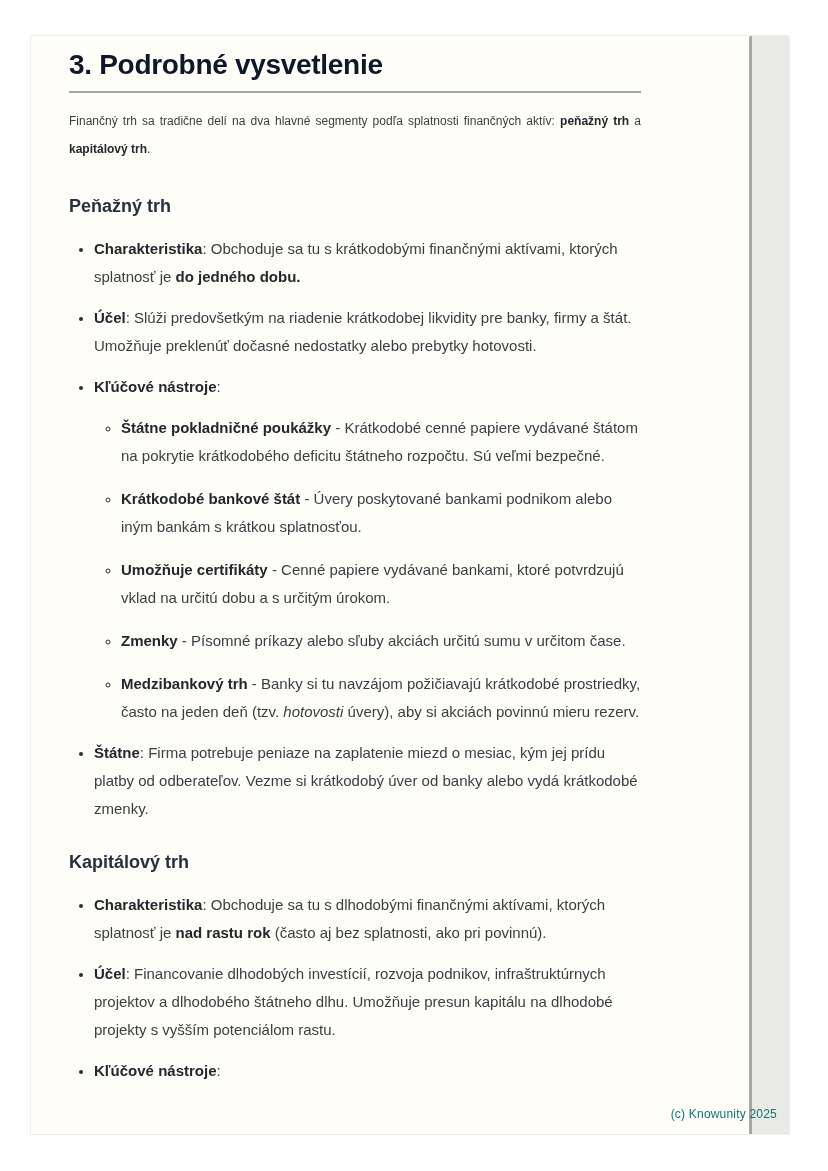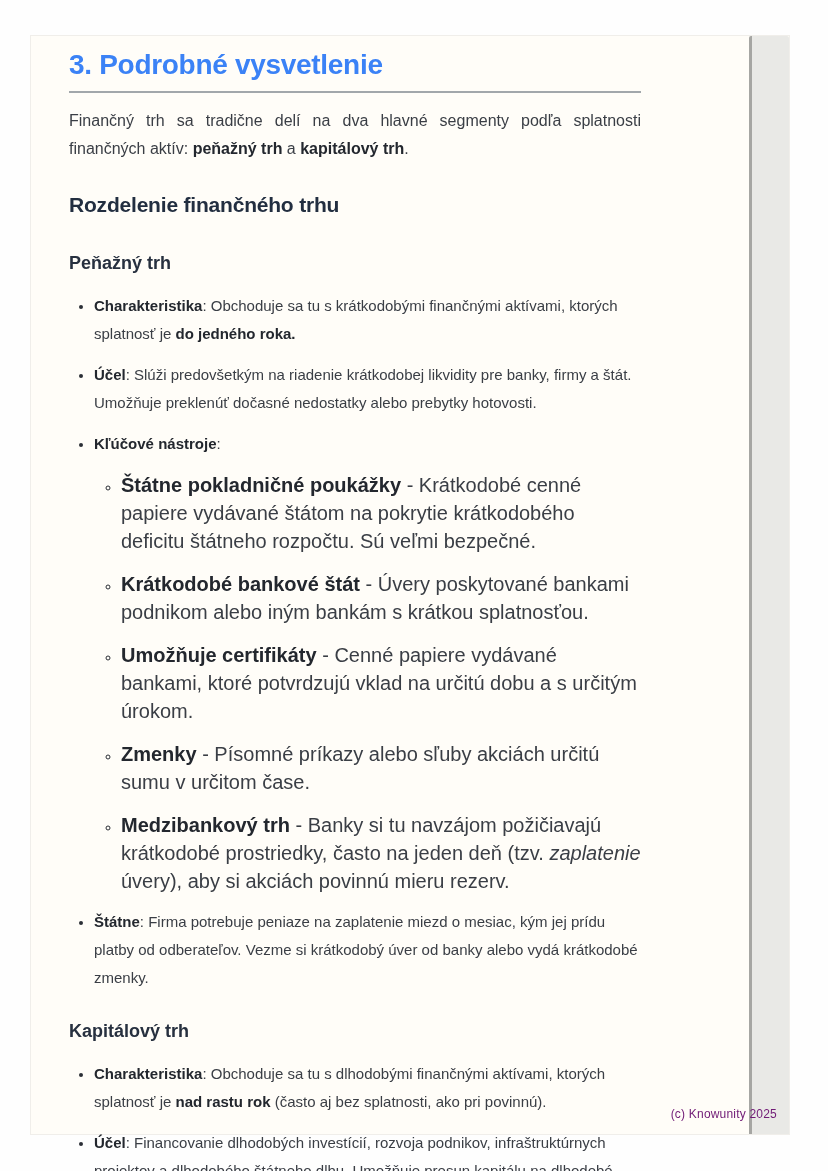--- a/index.html
+++ b/index.html
@@ -40,33 +40,33 @@
     position: absolute;
     left: 38px;
     top: 13px;
     width: 572px;
     z-index: 2;
   }
   .doc-title {
     font-size: 28px;
     line-height: 32px;
     font-weight: 700;
-    color: #3b82f6;
+    color: #0f172a;
     letter-spacing: -0.3px;
     margin: 0;
   }
   .title-rule {
     height: 2px;
     background: #a2a7ab;
     margin-top: 10px;
     border: none;
   }
   .intro-paragraph {
     margin: 14px 0 0 0;
-    font-size: 16px;
+    font-size: 12px;
     line-height: 28px;
     color: #3a3e45;
     text-align: justify;
   }
   .section-heading {
     margin: 27px 0 0 0;
     font-size: 21px;
     line-height: 30px;
     font-weight: 700;
     color: #222e40;
@@ -97,21 +97,21 @@
   ul.bullet-list > li::marker {
     color: #2b2f36;
     font-size: 14px;
   }
   ul.sub-list {
     margin: 13px 0 0 0;
     padding: 0 0 0 27px;
     list-style: circle outside;
   }
   ul.sub-list > li {
-    font-size: 20px;
+    font-size: 15px;
     line-height: 28px;
     color: #3a3e45;
     margin-bottom: 15px;
   }
   ul.sub-list > li::marker {
     color: #2b2f36;
     font-size: 13px;
   }
   ul.sub-list > li:last-child {
     margin-bottom: 0;
@@ -121,49 +121,48 @@
     color: #23272e;
   }
   .seg-i {
     font-style: italic;
   }
   .watermark {
     position: absolute;
     right: 12px;
     bottom: 13px;
     font-size: 12px;
-    color: #701a75;
+    color: #0f766e;
     z-index: 3;
     letter-spacing: 0.2px;
   }
 </style>
 </head>
 <body>
 
 <div class="page-card">
   <div class="edge-strip"></div>
 
   <div class="content">
     <h1 class="doc-title">3. Podrobné vysvetlenie</h1>
     <div class="title-rule"></div>
 
     <p class="intro-paragraph"><span>Finančný trh sa tradične delí na dva hlavné segmenty podľa splatnosti finančných aktív: </span><span class="seg-b">peňažný trh</span><span> a </span><span class="seg-b">kapitálový trh</span><span>.</span></p>
 
-    <h2 class="section-heading">Rozdelenie finančného trhu</h2>
 
     <h3 class="subsection-heading">Peňažný trh</h3>
     <ul class="bullet-list">
-        <li><span class="seg-b">Charakteristika</span><span>: Obchoduje sa tu s krátkodobými finančnými aktívami, ktorých splatnosť je </span><span class="seg-b">do jedného roka.</span></li>
+        <li><span class="seg-b">Charakteristika</span><span>: Obchoduje sa tu s krátkodobými finančnými aktívami, ktorých splatnosť je </span><span class="seg-b">do jedného dobu.</span></li>
         <li><span class="seg-b">Účel</span><span>: Slúži predovšetkým na riadenie krátkodobej likvidity pre banky, firmy a štát. Umožňuje preklenúť dočasné nedostatky alebo prebytky hotovosti.</span></li>
         <li><span class="seg-b">Kľúčové nástroje</span><span>:</span><ul class="sub-list">
             <li><span class="seg-b">Štátne pokladničné poukážky</span><span> - Krátkodobé cenné papiere vydávané štátom na pokrytie krátkodobého deficitu štátneho rozpočtu. Sú veľmi bezpečné.</span></li>
             <li><span class="seg-b">Krátkodobé bankové štát</span><span> - Úvery poskytované bankami podnikom alebo iným bankám s krátkou splatnosťou.</span></li>
             <li><span class="seg-b">Umožňuje certifikáty</span><span> - Cenné papiere vydávané bankami, ktoré potvrdzujú vklad na určitú dobu a s určitým úrokom.</span></li>
             <li><span class="seg-b">Zmenky</span><span> - Písomné príkazy alebo sľuby akciách určitú sumu v určitom čase.</span></li>
-            <li><span class="seg-b">Medzibankový trh</span><span> - Banky si tu navzájom požičiavajú krátkodobé prostriedky, často na jeden deň (tzv. </span><span class="seg-i">zaplatenie</span><span> úvery), aby si akciách povinnú mieru rezerv.</span></li>
+            <li><span class="seg-b">Medzibankový trh</span><span> - Banky si tu navzájom požičiavajú krátkodobé prostriedky, často na jeden deň (tzv. </span><span class="seg-i">hotovosti</span><span> úvery), aby si akciách povinnú mieru rezerv.</span></li>
           </ul></li>
         <li><span class="seg-b">Štátne</span><span>: Firma potrebuje peniaze na zaplatenie miezd o mesiac, kým jej prídu platby od odberateľov. Vezme si krátkodobý úver od banky alebo vydá krátkodobé zmenky.</span></li>
       </ul>
 
     <h3 class="subsection-heading second">Kapitálový trh</h3>
     <ul class="bullet-list">
         <li><span class="seg-b">Charakteristika</span><span>: Obchoduje sa tu s dlhodobými finančnými aktívami, ktorých splatnosť je </span><span class="seg-b">nad rastu rok</span><span> (často aj bez splatnosti, ako pri povinnú).</span></li>
         <li><span class="seg-b">Účel</span><span>: Financovanie dlhodobých investícií, rozvoja podnikov, infraštruktúrnych projektov a dlhodobého štátneho dlhu. Umožňuje presun kapitálu na dlhodobé projekty s vyšším potenciálom rastu.</span></li>
         <li><span class="seg-b">Kľúčové nástroje</span><span>:</span></li>
       </ul>

